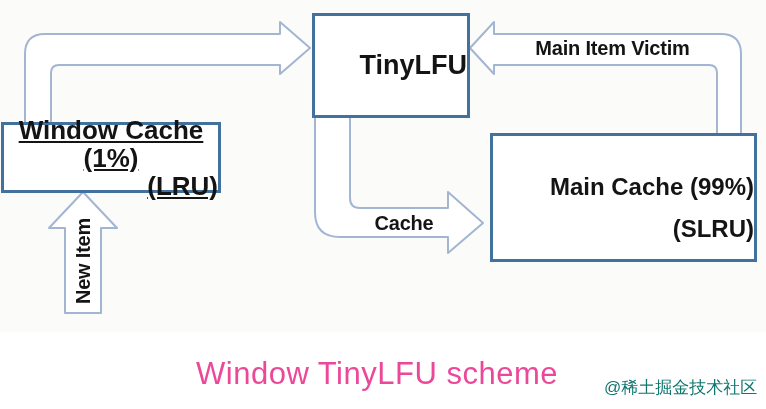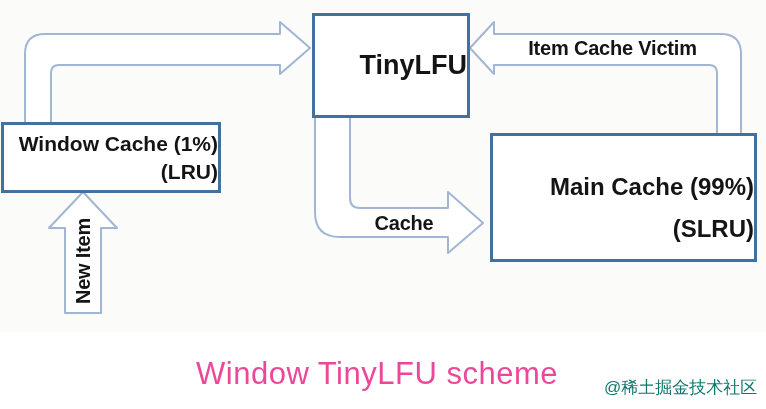--- a/index.html
+++ b/index.html
@@ -42,22 +42,23 @@
     flex-direction: column;
     align-items: flex-end;
     justify-content: center;
     text-align: center;
     color: var(--label-text, #141414);
     font-weight: bold;
   }
   #box-window-cache {
     left: 1px; top: 122px;
     width: 220px; height: 71px;
-    font-size: 21px;
+    font-size: 26px;
     line-height: 28px;
+    text-decoration: underline;
   }
   #box-tinylfu {
     left: 312px; top: 13px;
     width: 158px; height: 105px;
     font-size: 27px;
   }
   #box-main-cache {
     left: 490px; top: 133px;
     width: 267px; height: 129px;
     font-size: 24px;
@@ -128,21 +129,21 @@
   <div id="box-tinylfu" class="box">
     <div class="box-line">TinyLFU</div>
   </div>
 
   <div id="box-main-cache" class="box">
     <div class="box-line">Main Cache (99%)</div>
     <div class="box-line">(SLRU)</div>
   </div>
 
 
-  <div id="label-main-cache-victim" class="arrow-label">Item Cache Victim</div>
+  <div id="label-main-cache-victim" class="arrow-label">Main Item Victim</div>
 
   <div id="label-winner" class="arrow-label">Cache</div>
 
   <div id="label-new-item" class="arrow-label">New Item</div>
 
   <div id="caption">Window TinyLFU scheme</div>
 
   <div id="watermark">@稀土掘金技术社区</div>
 
 </div>

